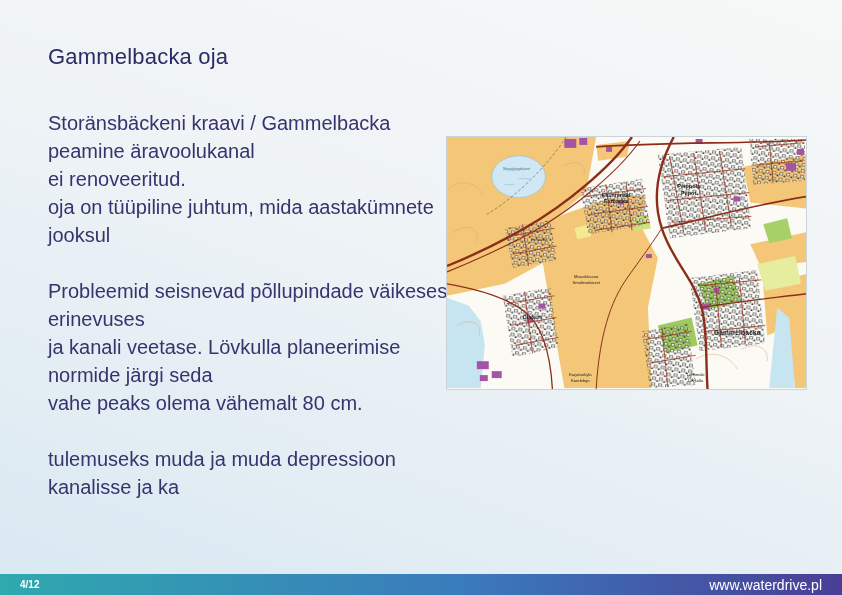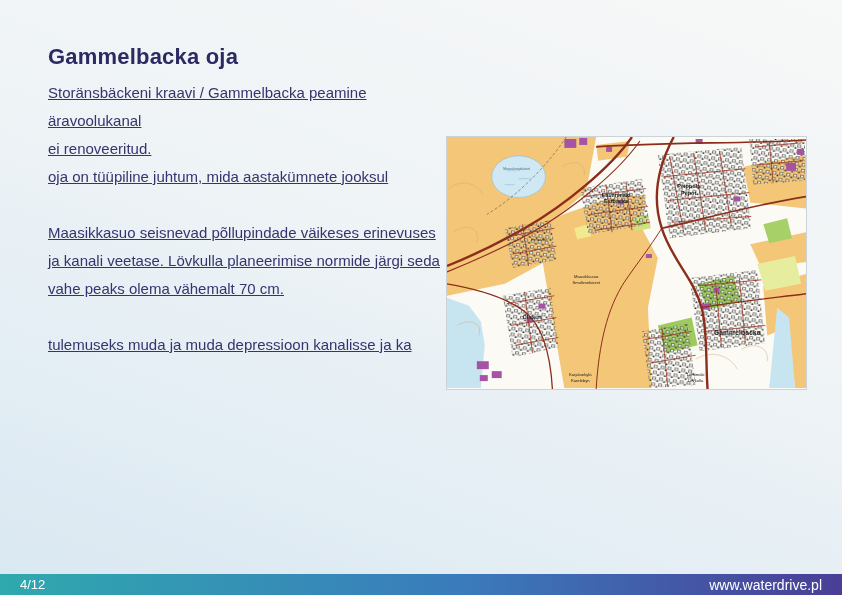--- a/index.html
+++ b/index.html
@@ -16,32 +16,31 @@
 
   .content {
     position: absolute;
     left: 48px;
     top: 44px;
     width: 410px;
   }
 
   h1.title {
     font-size: 22px;
-    font-weight: bold;
+    font-weight: normal;
     color: #2b2a63;
     letter-spacing: 0.2px;
-    margin-bottom: 9px;
+    margin-bottom: 39px;
   }
 
   .para { margin-bottom: 28px; }
   .para .line {
-    font-size: 15px;
+    font-size: 20px;
     line-height: 28px;
     color: #37336e;
-    text-decoration: underline;
   }
 
   figure.map-figure {
     position: absolute;
     left: 446px;
     top: 136px;
     width: 361px;
     height: 254px;
     border: 1px solid #ccd3d8;
     background: #fbfaf5;
@@ -58,41 +57,41 @@
     position: absolute;
     left: 0; bottom: 0;
     width: 842px; height: 21px;
     background: linear-gradient(90deg, #2fa9ae 0%, #3a7bbc 55%, #4a3e96 100%);
     display: flex;
     align-items: center;
     justify-content: space-between;
     padding: 0 20px;
     color: #ffffff;
   }
-  .page-indicator { font-size: 13px; font-weight: normal; }
+  .page-indicator { font-size: 10px; font-weight: bold; }
   .website { font-size: 14px; }
 </style>
 </head>
 <body>
 
 <div class="slide">
 
   <div class="content">
     <h1 class="title">Gammelbacka oja</h1>
 
     <div class="para">
       <div class="line">Storänsbäckeni kraavi / Gammelbacka peamine äravoolukanal</div>
       <div class="line">ei renoveeritud.</div>
       <div class="line">oja on tüüpiline juhtum, mida aastakümnete jooksul</div>
     </div>
 
     <div class="para">
-      <div class="line">Maasikkasuo seisnevad põllupindade väikeses erinevuses</div>
+      <div class="line">Probleemid seisnevad põllupindade väikeses erinevuses</div>
       <div class="line">ja kanali veetase. Lövkulla planeerimise normide järgi seda</div>
-      <div class="line">vahe peaks olema vähemalt 70 cm.</div>
+      <div class="line">vahe peaks olema vähemalt 80 cm.</div>
     </div>
 
     <div class="para">
       <div class="line">tulemuseks muda ja muda depressioon kanalisse ja ka</div>
     </div>
 
   </div>
 
   <figure class="map-figure">
     <svg viewBox="0 0 361 254" preserveAspectRatio="none">

